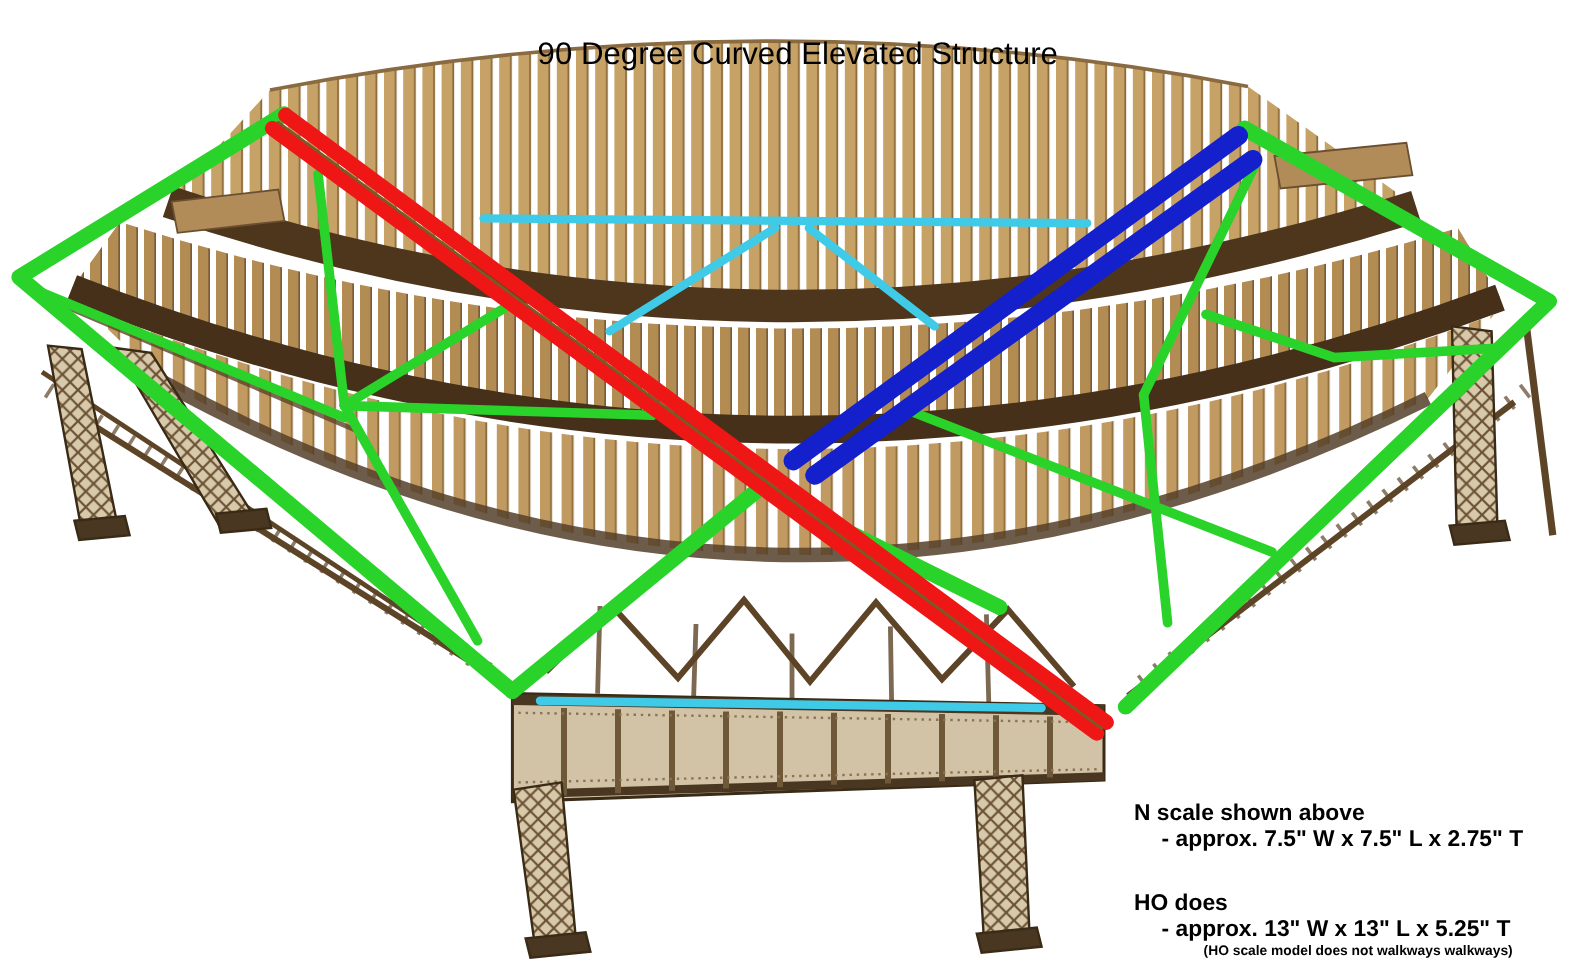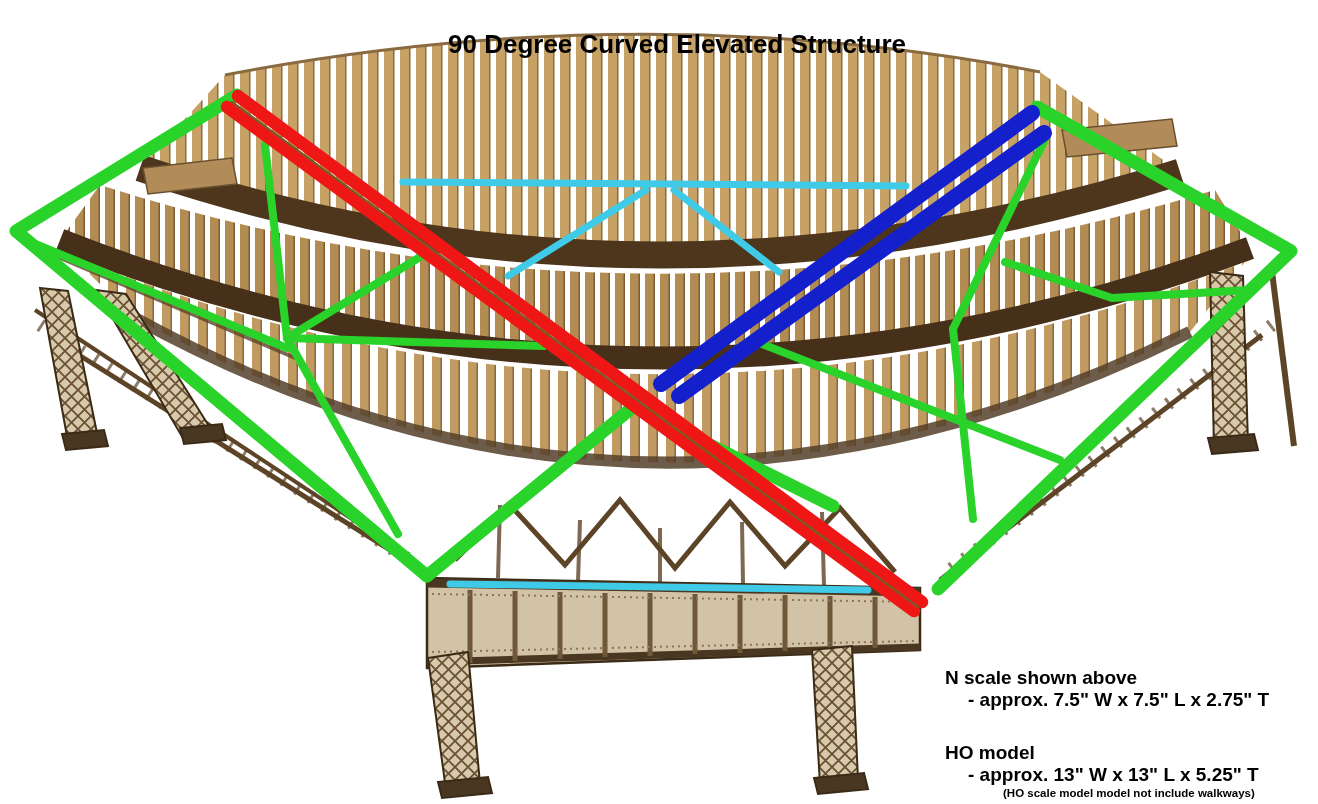--- a/index.html
+++ b/index.html
@@ -1,19 +1,19 @@
 <!DOCTYPE html>
 <html><head>
 <meta charset="utf-8">
 <style>
   html,body{margin:0;padding:0;background:#ffffff;}
   .stage{position:relative;width:1318px;height:804px;background:#ffffff;overflow:hidden;
          font-family:"Liberation Sans",sans-serif;color:#000;}
   .stage svg{position:absolute;left:0;top:0;}
-  .figure-title{position:absolute;left:448px;top:29px;font-size:26px;font-weight:bold;
+  .figure-title{position:absolute;left:448px;top:29px;font-size:26px;font-weight:normal;
                 letter-spacing:0px;white-space:nowrap;}
   .scale-notes{position:absolute;left:945px;top:667px;font-weight:bold;font-size:19px;
                line-height:22px;white-space:nowrap;}
   .scale-notes .indent{padding-left:23px;}
   .scale-notes .spacer{height:31px;}
   .scale-notes .fineprint{font-size:11.5px;line-height:15px;padding-left:58px;}
 </style>
 </head>
 <body>
 
@@ -145,18 +145,18 @@
       <path d="M232,102 L918,607" stroke-width="2.4" stroke="#7a5a26"></path>
     </g>
   </svg>
 
   <div class="figure-title">90 Degree Curved Elevated Structure</div>
 
   <div class="scale-notes">
     <div>N scale shown above</div>
     <div class="indent">- approx. 7.5" W x 7.5" L x 2.75" T</div>
     <div class="spacer"></div>
-    <div>HO model</div>
+    <div>HO does</div>
     <div class="indent">- approx. 13" W x 13" L x 5.25" T</div>
-    <div class="fineprint">(HO scale model model not include walkways)</div>
+    <div class="fineprint">(HO scale model does not walkways walkways)</div>
   </div>
 
 </div>
 
 </body></html>

